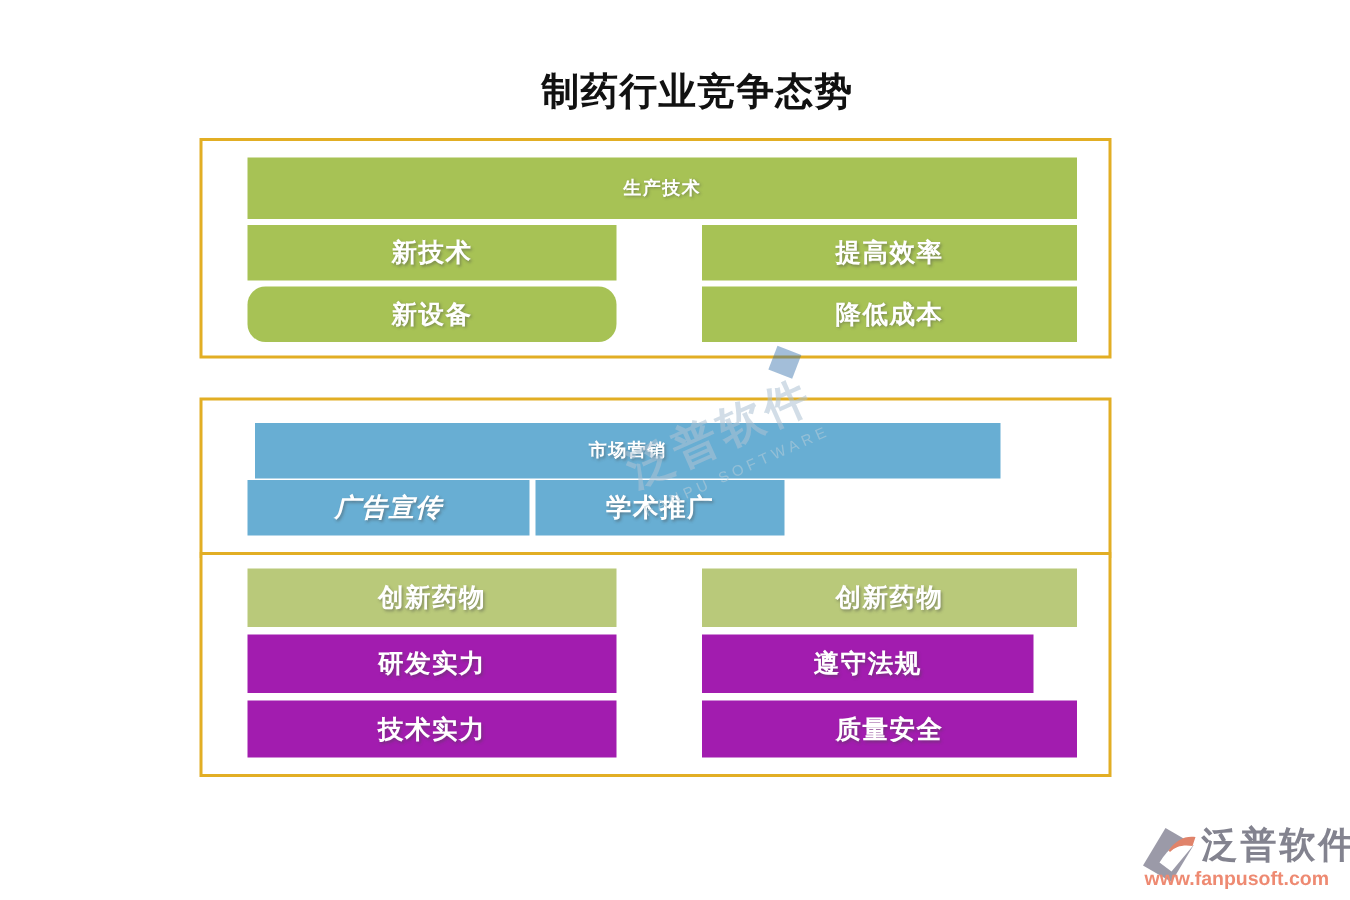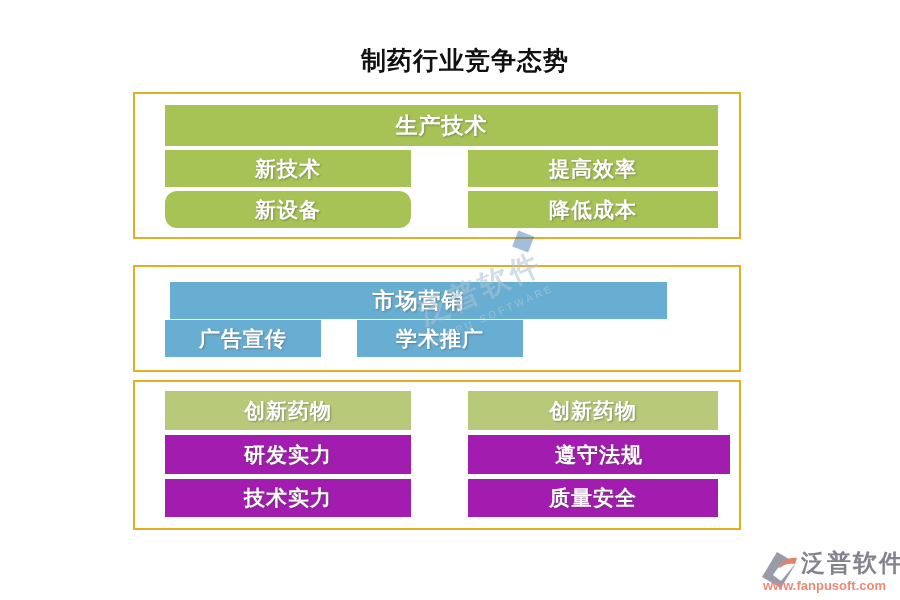--- a/index.html
+++ b/index.html
@@ -12,25 +12,25 @@
     position:absolute;top:44px;left:30px;width:870px;
     text-align:center;font-size:25px;font-weight:bold;color:#111;
     letter-spacing:1px;
   }
   .sec-box{
     position:absolute;left:133px;width:604px;
     border:2px solid #e2ae24;background:#ffffff;
   }
   .node{
     position:absolute;display:flex;align-items:center;justify-content:center;
-    color:#ffffff;font-weight:bold;font-size:21px;
+    color:#ffffff;font-weight:bold;font-size:17px;
     text-shadow:1px 1px 2px rgba(70,70,70,.45);
     letter-spacing:1px;white-space:nowrap;
   }
-  .hdr{font-size:22px;}
+  .hdr{font-size:12px;}
   .green{background:#a7c255;}
   .green-light{background:#b9c97a;}
   .blue{background:#68aed3;}
   .peri{background:#a21caf;}
 
   
   .watermark{
     position:absolute;left:388px;top:268px;width:190px;
     transform:rotate(-24deg);transform-origin:center;
     pointer-events:none;opacity:.55;z-index:5;text-align:center;
@@ -67,35 +67,35 @@
 <div class="sec-box" style="top:92px;height:143px;">
   <div class="node green hdr" style="left:30px;top:11px;width:553px;height:41px;">生产技术</div>
   <div class="node green" style="left:30px;top:56px;width:246px;height:37px;">新技术</div>
   <div class="node green" style="left:333px;top:56px;width:250px;height:37px;">提高效率</div>
   <div class="node green" style="left:30px;top:97px;width:246px;height:37px;border-radius:12px;">新设备</div>
   <div class="node green" style="left:333px;top:97px;width:250px;height:37px;">降低成本</div>
 </div>
 
 <div class="sec-box" style="top:265px;height:103px;">
   <div class="node blue hdr" style="left:35px;top:15px;width:497px;height:37px;">市场营销</div>
-  <div class="node blue" style="left:30px;top:53px;width:156px;height:37px;">广告宣传</div>
+  <div class="node blue" style="left:30px;top:53px;width:188px;height:37px;font-style:italic;">广告宣传</div>
   <div class="node blue" style="left:222px;top:53px;width:166px;height:37px;">学术推广</div>
 </div>
 
 <div class="watermark">
   <div class="wm-diamond"></div>
   <div class="wm-brand">泛普软件</div>
   <div class="wm-sub">FANPU SOFTWARE</div>
 </div>
 
-<div class="sec-box" style="top:380px;height:146px;text-align:right;">
+<div class="sec-box" style="top:368px;height:146px;text-align:right;">
   <div class="node green-light" style="left:30px;top:9px;width:246px;height:39px;">创新药物</div>
   <div class="node green-light" style="left:333px;top:9px;width:250px;height:39px;">创新药物</div>
   <div class="node peri" style="left:30px;top:53px;width:246px;height:39px;">研发实力</div>
-  <div class="node peri" style="left:333px;top:53px;width:262px;height:39px;">遵守法规</div>
+  <div class="node peri" style="left:333px;top:53px;width:221px;height:39px;">遵守法规</div>
   <div class="node peri" style="left:30px;top:97px;width:246px;height:38px;">技术实力</div>
   <div class="node peri" style="left:333px;top:97px;width:250px;height:38px;">质量安全</div>
 </div>
 
 <div class="footer-logo">
   <svg class="fl-icon" viewBox="0 0 40 38">
     <path d="M18 1 L37 12 L22 37 L3 26 Z" fill="#9b9aa8"></path>
     <path d="M14 24 C20 14, 28 8, 38 8 L37 12 L22 30 Z" fill="#ffffff"></path>
     <path d="M20 16 C25 9, 31 6, 38 7 L36 13 C30 12, 25 13, 21 17 Z" fill="#e0836a"></path>
   </svg>

